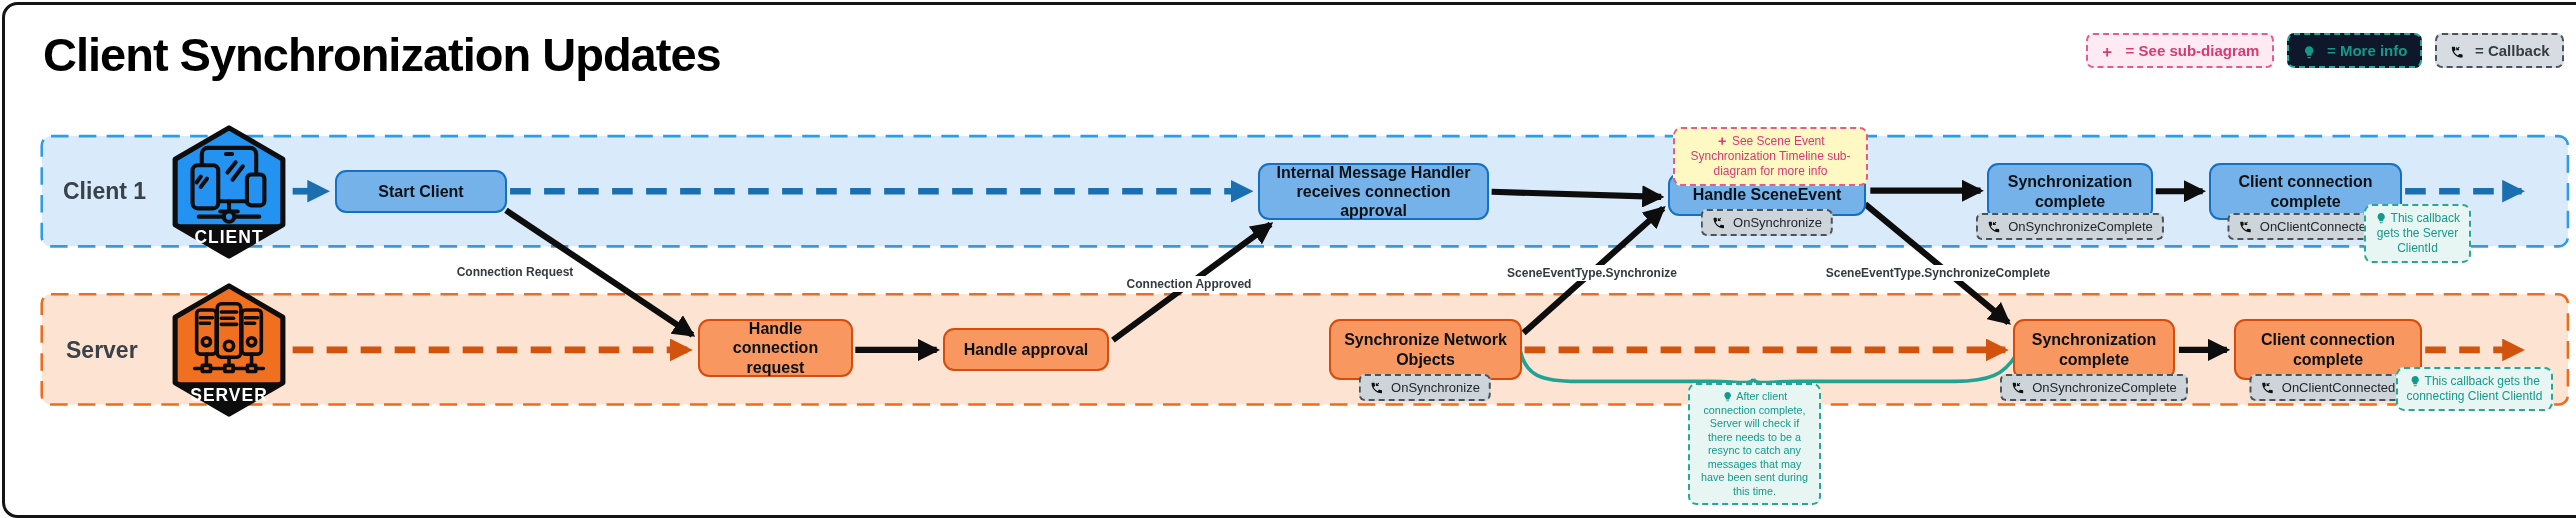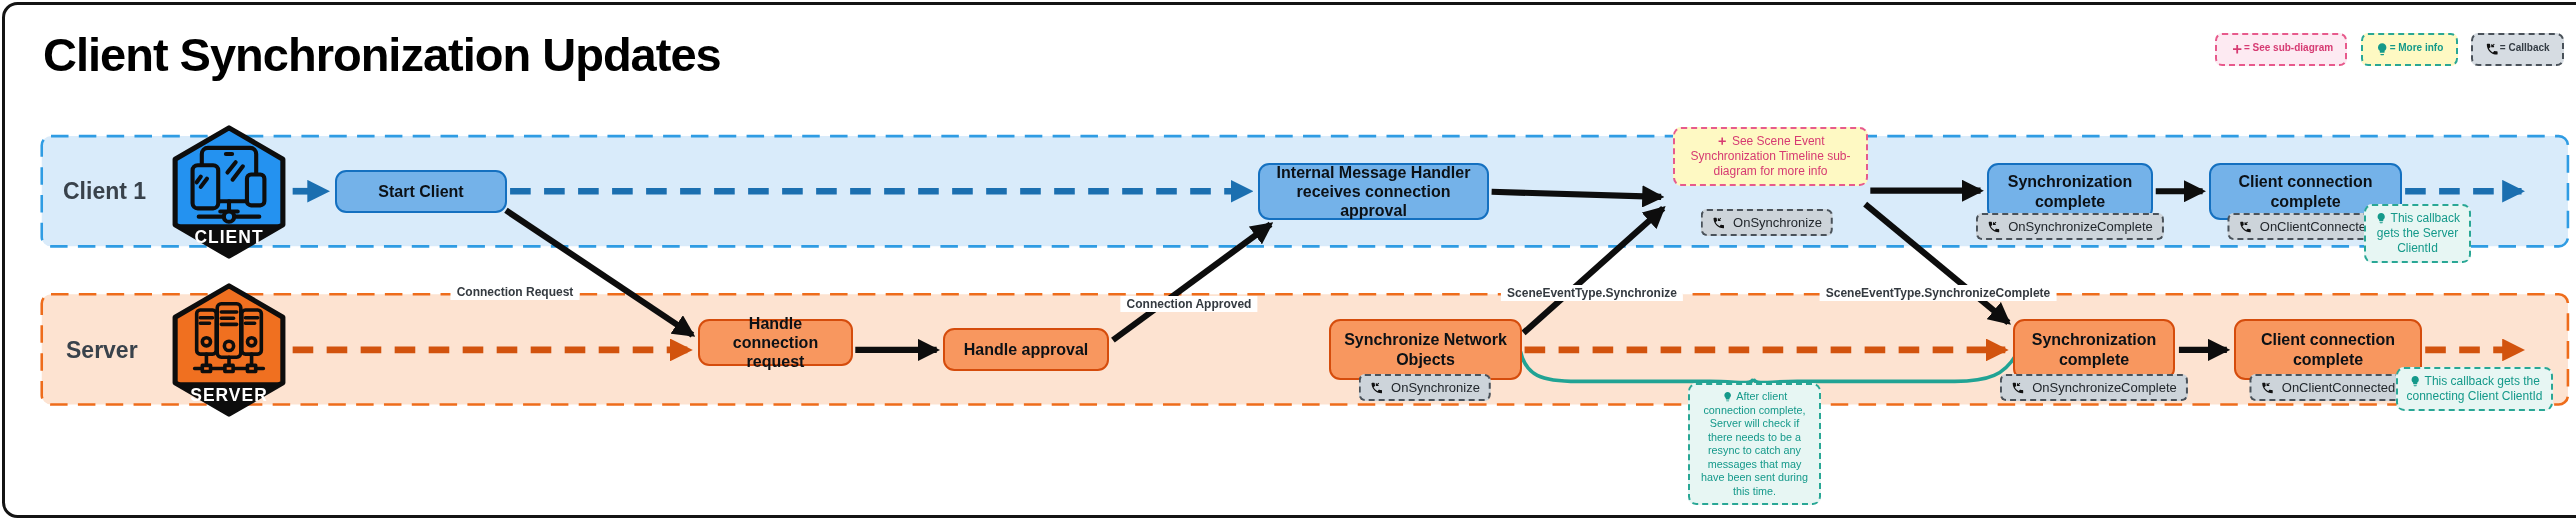--- a/index.html
+++ b/index.html
@@ -14,26 +14,26 @@
     border:3.1px solid #141414; border-radius:15.5px; pointer-events:none; z-index:50;
   }
   .title {
     position:absolute; left:43px; top:27px;
     font-size:47px; font-weight:800; letter-spacing:-1px; color:#000000;
     white-space:nowrap;
   }
   
   .legend { position:absolute; right:40px; top:33px; display:flex; gap:13.4px; z-index:6; }
   .chip {
-    display:flex; align-items:flex-start; gap:0;
+    display:flex; align-items:flex-end; gap:11px;
     border:2.1px dashed; border-radius:7.2px; padding:7.2px 12.4px;
-    font-size:10px; font-weight:600; white-space:nowrap;
+    font-size:15px; font-weight:600; white-space:nowrap;
   }
   .chip.pink { background:#fdeaf2; border-color:#e75a8c; color:#d63a72; }
-  .chip.teal { background:#fef9c3; border-color:#29a795; color:#14998a; }
+  .chip.teal { background:#0f172a; border-color:#29a795; color:#14998a; }
   .chip.gray { background:#d6dce2; border-color:#4a525a; color:#343c44; }
   
   .lane-label {
     position:absolute; font-size:23px; font-weight:700; color:#39424b; z-index:4;
     white-space:nowrap;
   }
   
   .node {
     position:absolute; display:flex; align-items:center; justify-content:center;
     border-radius:11.3px; border:2.6px solid; text-align:center;
@@ -57,21 +57,21 @@
     padding:5.2px 7.2px; text-align:center; font-size:12px; line-height:1.25;
     font-weight:500; z-index:7;
   }
   .note.pink { background:#fef9c3; border-color:#e75a8c; color:#d63a72; }
   .note.teal { background:#e7f6f3; border-color:#29a795; color:#14998a; }
   .note svg { vertical-align:-2.1px; margin-right:3.1px; }
   
   .edge-label {
     position:absolute; transform:translate(-50%,-50%);
     background:#ffffff; padding:1px 6.2px;
-    font-size:12px; font-weight:700; color:#343a40; white-space:nowrap; z-index:4;margin-top:20px;
+    font-size:12px; font-weight:700; color:#343a40; white-space:nowrap; z-index:4;
   }
   
   .hexwrap { position:absolute; width:118px; height:134px; z-index:5; }
   svg.connections { position:absolute; left:0; top:0; z-index:1; }
 </style>
 </head>
 <body>
 
 <div id="stage">
   <div class="frame"></div>
@@ -188,26 +188,27 @@
       </g>
       <path d="M10 193 H220 V194 L115 255 L10 194 Z" fill="#0d0d0d"></path>
       <text x="115" y="230" fill="#ffffff" font-size="34" font-weight="bold" letter-spacing="2" text-anchor="middle">SERVER</text>
     </svg>
   </div>
 
   <div class="node client" style="left:335px; top:170px; width:172px; height:43px;">Start Client</div>
 
   <div class="node client" style="left:1258px; top:163px; width:231px; height:57px;">Internal Message Handler receives connection approval</div>
 
+  <div class="node client" style="left:1668px; top:173px; width:198px; height:43px;">Handle SceneEvent</div>
 
   <div class="node client" style="left:1987px; top:163px; width:166px; height:57px;">Synchronization complete</div>
 
   <div class="node client" style="left:2209px; top:163px; width:193px; height:57px;">Client connection complete</div>
 
-  <div class="node server" style="left:698px; top:319px; width:155px; height:47px;">Handle connection request</div>
+  <div class="node server" style="left:698px; top:319px; width:155px; height:58px;">Handle connection request</div>
 
   <div class="node server" style="left:943px; top:328px; width:166px; height:43px;">Handle approval</div>
 
   <div class="node server" style="left:1329px; top:319px; width:193px; height:61px;">Synchronize Network Objects</div>
 
   <div class="node server" style="left:2013px; top:319px; width:162px; height:61px;">Synchronization complete</div>
 
   <div class="node server" style="left:2234px; top:319px; width:188px; height:61px;">Client connection complete</div>
 
   <span class="badge" style="left:1767px; top:209px;">

